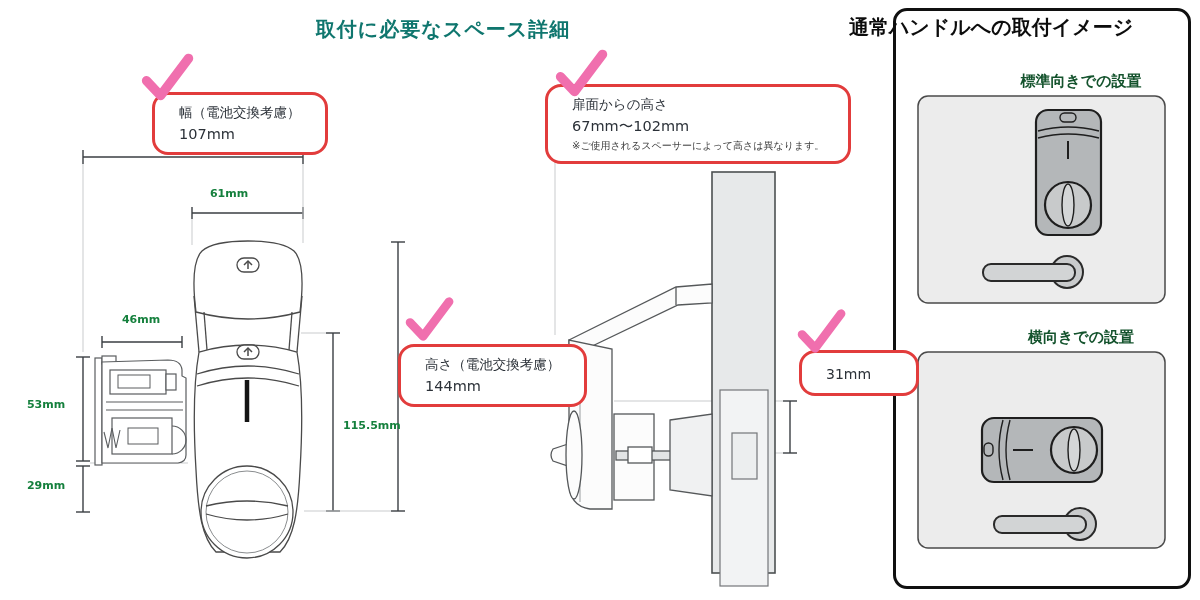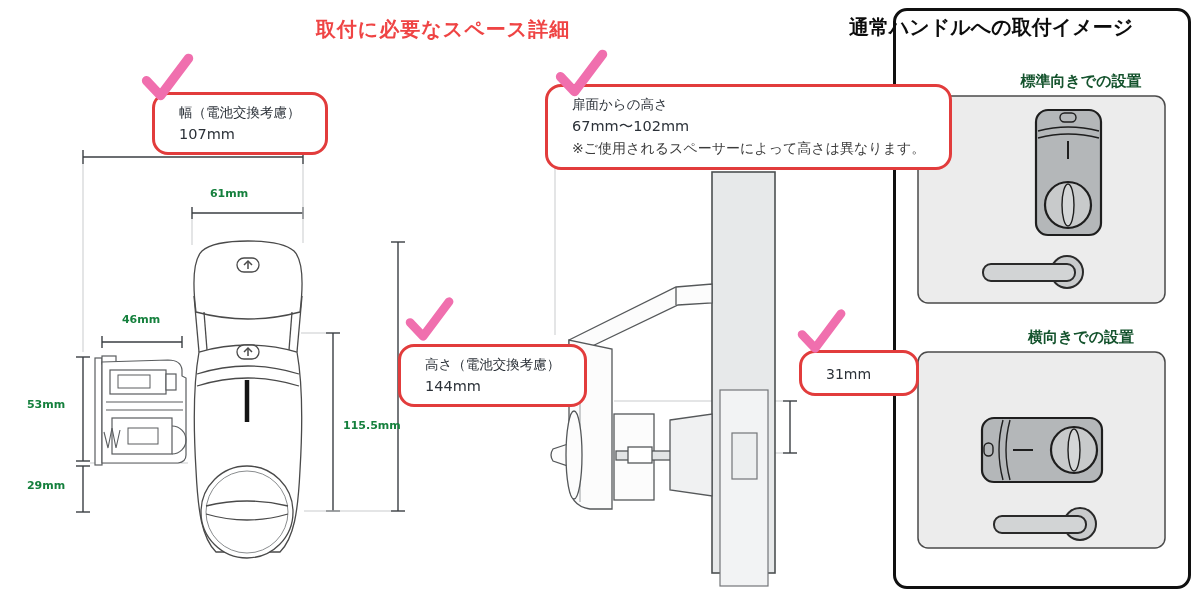--- a/index.html
+++ b/index.html
@@ -1,27 +1,27 @@
 <!DOCTYPE html>
 <html><head>
 <meta charset="utf-8">
 <style>
   html,body{margin:0;padding:0;background:#fff;}
   #stage{position:relative;width:1200px;height:600px;background:#ffffff;overflow:hidden;
          font-family:"DejaVu Sans","Liberation Sans",sans-serif;color:#2b3138;}
   #lineart{position:absolute;left:0;top:0;z-index:1;}
   .txt{position:absolute;z-index:2;}
-  .page-title{font-size:20px;font-weight:bold;color:#ef4444;letter-spacing:1px;transform:translateX(-50%);white-space:nowrap;}
+  .page-title{font-size:20px;font-weight:bold;color:#0f766e;letter-spacing:1px;transform:translateX(-50%);white-space:nowrap;}
   .dim{font-size:11px;color:#15803d;white-space:nowrap;font-weight:bold;}
   .center{transform:translateX(-50%);}
   .callout{position:absolute;z-index:2;background:#fff;border:3px solid #e23c3c;border-radius:16px;
            padding:7px 24px;line-height:1.55;white-space:nowrap;}
   .callout .lbl{font-size:13.5px;color:#2b3138;}
   .callout .val{font-size:14.5px;color:#2b3138;}
-  .callout .note{font-size:14px;color:#3c3c3c;margin-top:1px;}
+  .callout .note{font-size:10px;color:#3c3c3c;margin-top:1px;}
   .callout-small{white-space:normal;width:66px;}
   .callout-small .lbl{font-size:12.5px;line-height:1.5;}
   .callout-small .val{font-size:14px;margin-top:4px;}
   .check{position:absolute;z-index:3;}
   .sidebox{position:absolute;left:893px;top:8px;width:292px;height:575px;z-index:0;
            background:#fff;border:3px solid #101010;border-radius:14px;}
   .side-title{position:absolute;left:50%;top:14px;transform:translateX(-50%);
               font-size:20px;font-weight:bold;color:#0c0c0c;white-space:nowrap;z-index:2;}
   .side-label{position:absolute;left:50%;transform:translateX(-50%);
               font-size:15px;font-weight:bold;color:#14532d;white-space:nowrap;z-index:2;margin-left:40px;}

